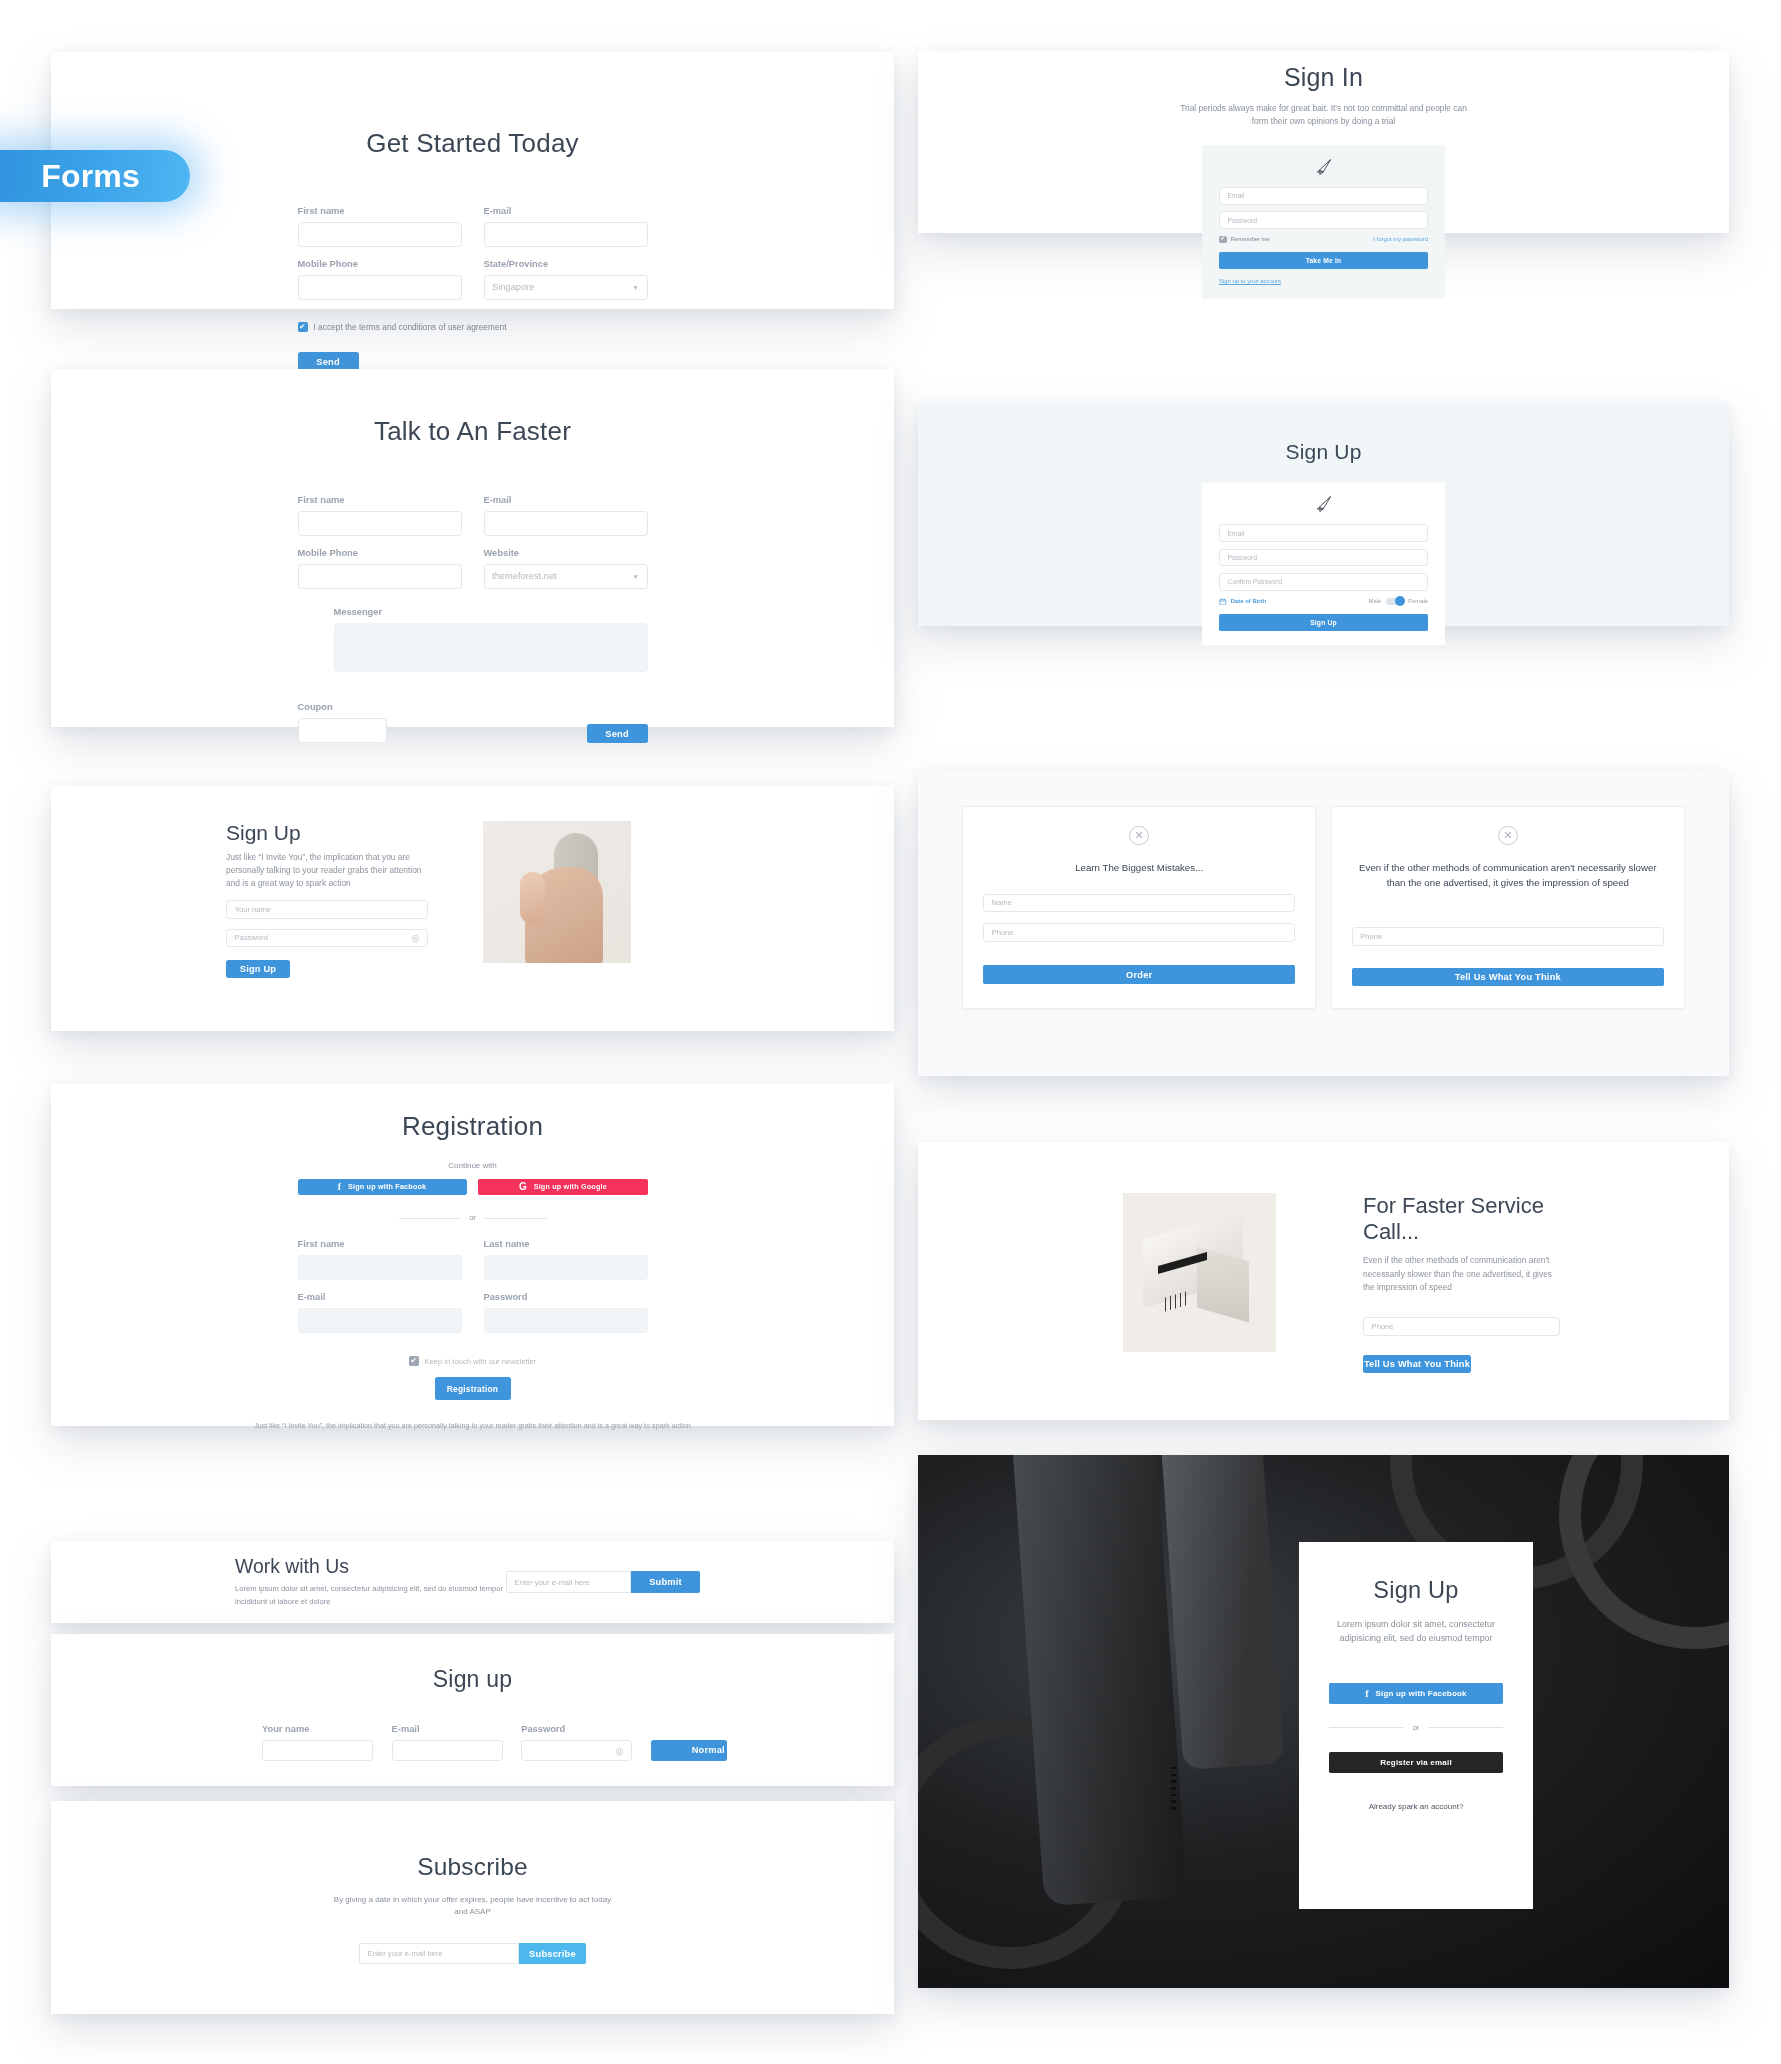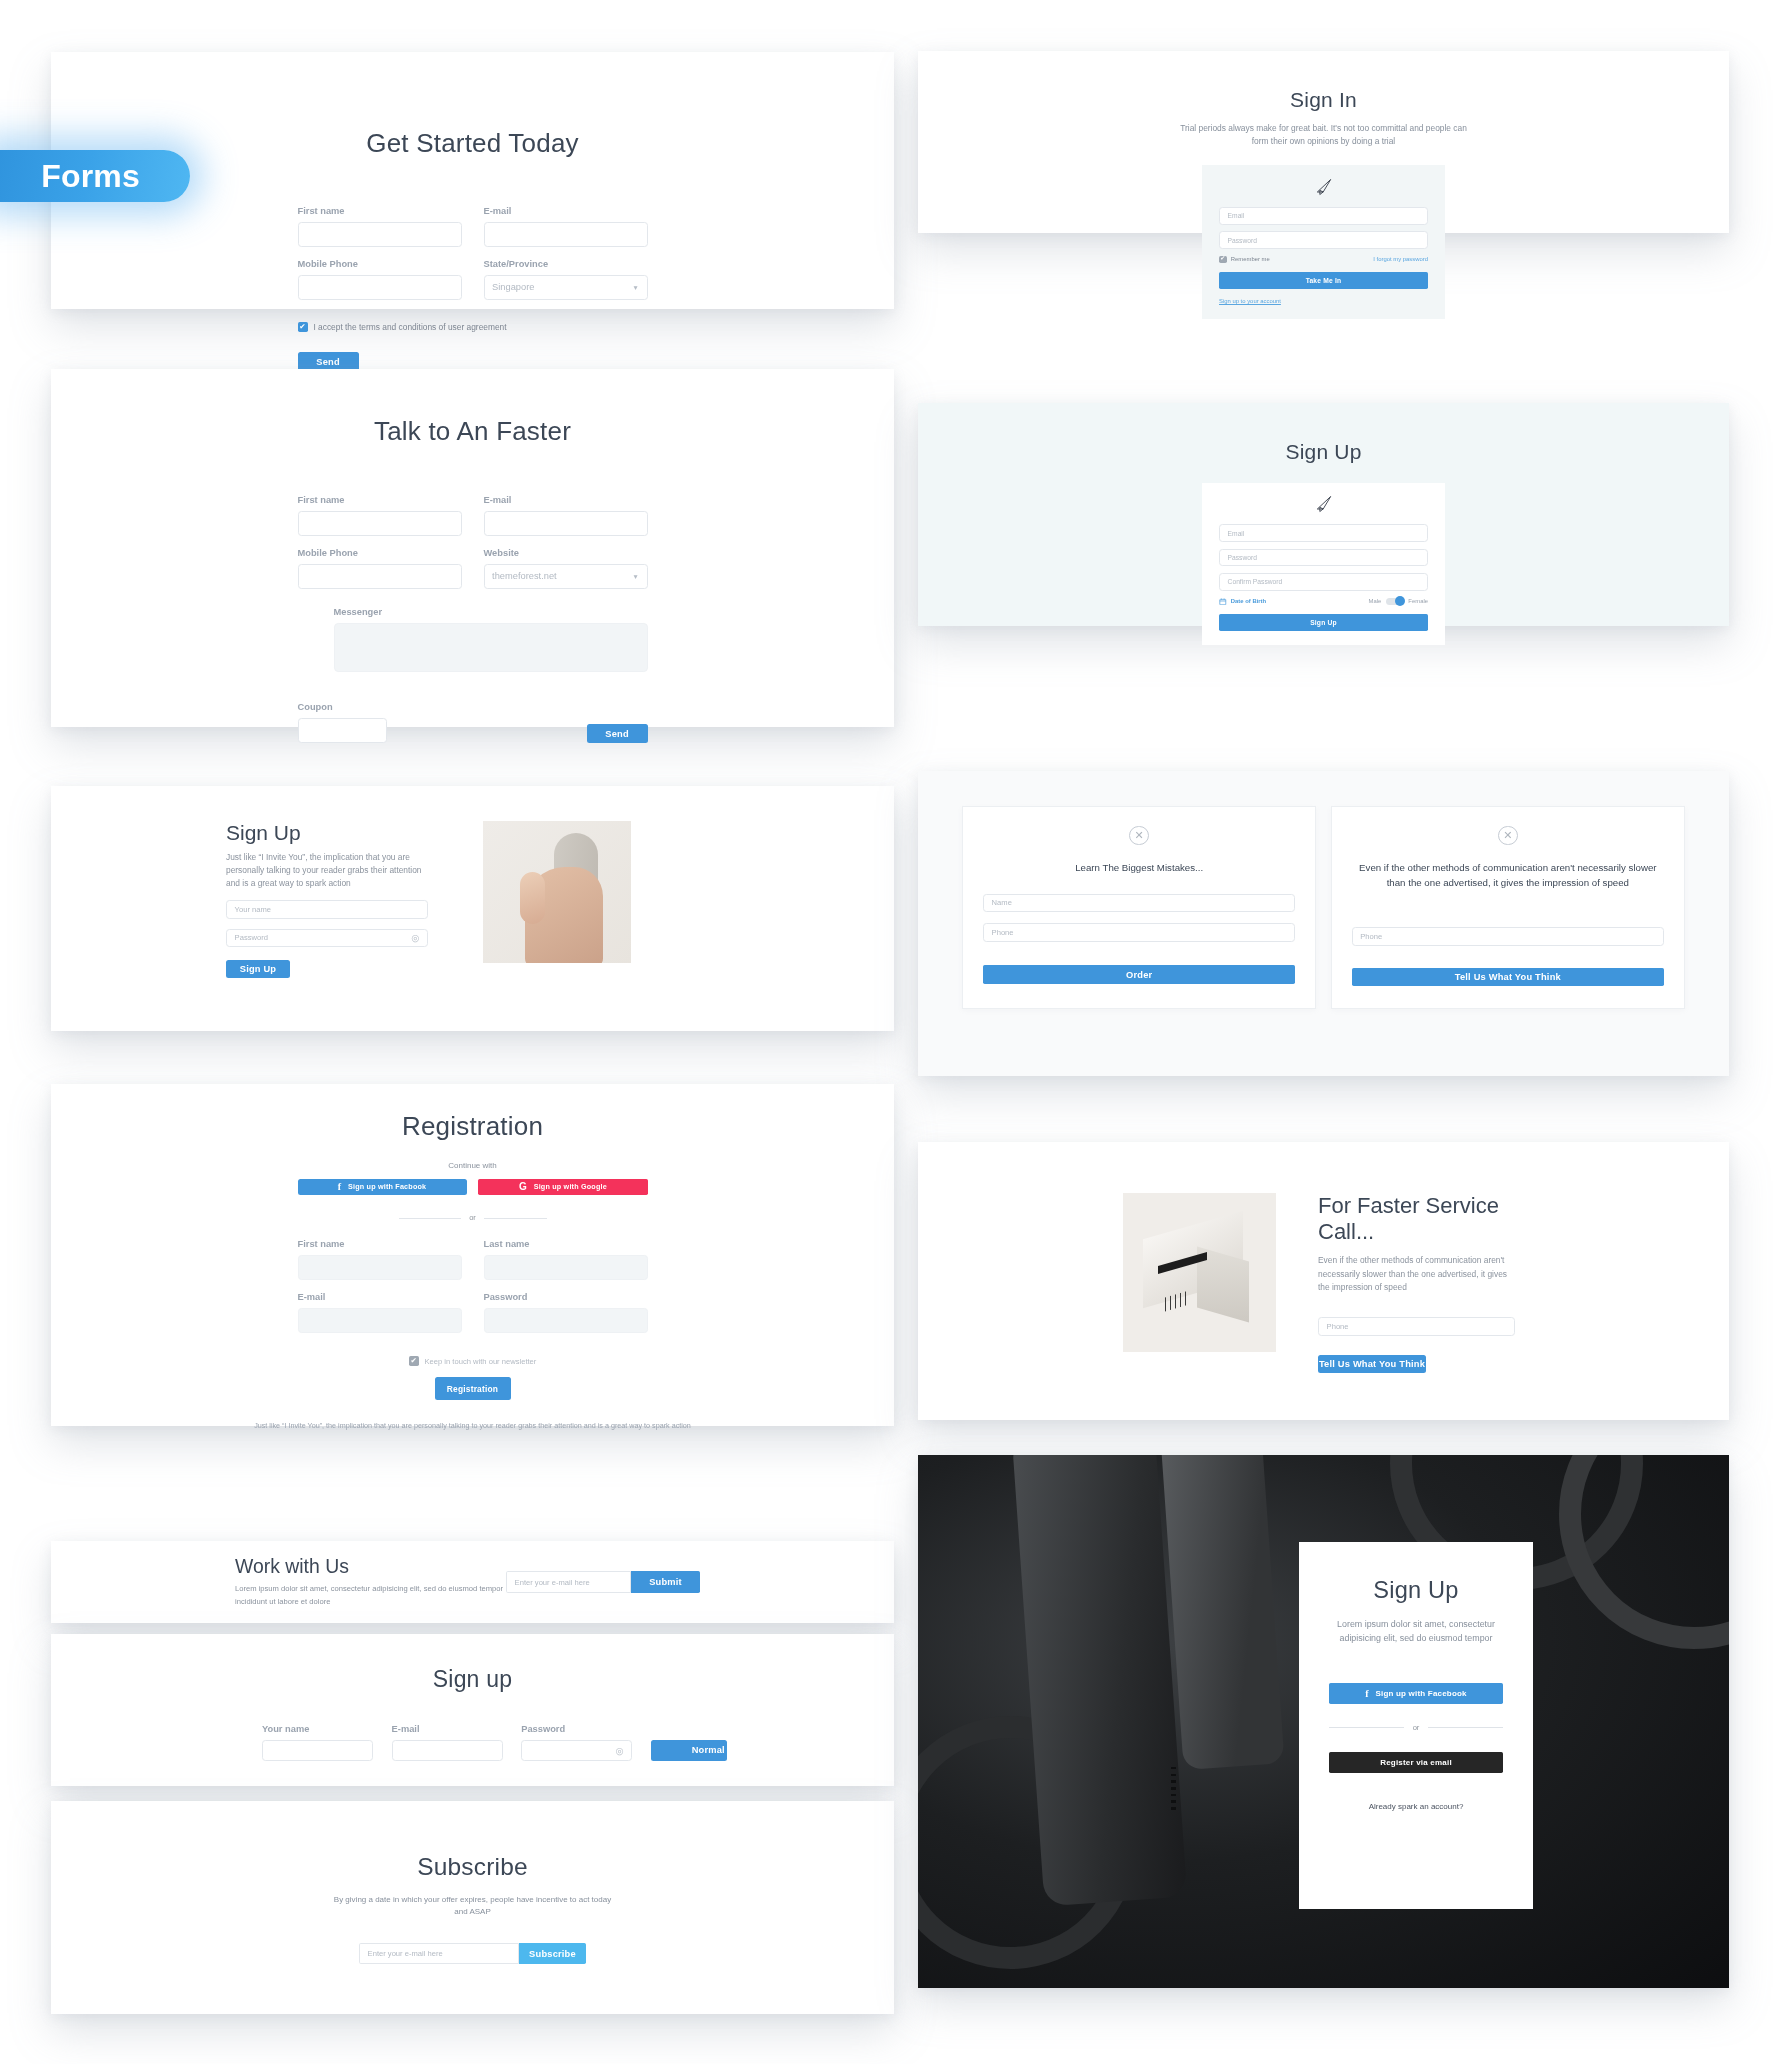--- a/index.html
+++ b/index.html
@@ -64,21 +64,21 @@
   #p1 .h1 { font-size: 26px; margin-top: 76px; }
   #p1 .grid { width: 350px; margin: 47px auto 0; display: grid;
     grid-template-columns: 1fr 1fr; gap: 11.8px 22px; }
   #p1 .terms { width: 350px; margin: 22px auto 0; display: flex; align-items: center; gap: 5.9px;
     font-size: 8.4px; color: #7d8591; }
   #p1 .send { width: 350px; margin: 20px auto 0; }
   #p1 .send .btn { width: 61px; height: 20px; }
 
   
   #p2 { left: 918px; top: 51px; width: 811px; height: 182px; }
-  #p2 .h1 { font-size: 21px; margin-top: 37px; }
+  #p2 .h1 { font-size: 25px; margin-top: 12px; }
   #p2 .sub { font-size: 8.4px; margin: 10px auto 0; width: 304px; }
   #p2 .card { width: 243px; margin: 17px auto 0; background: #f2f6f7; padding: 11.8px 17px 15px; }
   #p2 .logo { display:flex; justify-content:center; margin-bottom: 10px; }
   #p2 .fld { height: 17.7px; font-size: 6.7px; margin-bottom: 6.7px; }
   #p2 .cbrow { display:flex; align-items:center; gap:4.2px; font-size: 5.9px; color:#7d8591; margin-top: 3.4px; }
   #p2 .cbrow .cb { width:7.6px; height:7.6px; font-size:5.9px; }
   #p2 .cbrow a { margin-left:auto; color:#5aa6e0; text-decoration:none; }
   #p2 .btn { height: 17px; font-size: 6.7px; margin-top: 8.4px; border-radius: 1.7px; }
   #p2 .signup { font-size: 5.9px; color:#5aa6e0; margin-top: 9.3px; display:block; }
 
@@ -163,21 +163,21 @@
   #p8 .inner { display:flex; padding: 51px 0 0 205px; }
   #p8 .photo { width: 153px; height: 159px; background:#f0ede9; position:relative; overflow:hidden; }
   #p8 .bx1 { position:absolute; left: 20px; top: 32px; width: 100px; height: 69px;
      background: linear-gradient(160deg,#f7f5f2,#dedad4); transform: skewY(-16deg); }
   #p8 .bx2 { position:absolute; left: 74px; top: 61px; width: 52px; height: 61px;
      background: linear-gradient(160deg,#e2dfd9,#cdc9c2); transform: skewY(16deg); }
   #p8 .lbl { position:absolute; left: 35px; top: 66px; width: 49px; height: 7.6px; background:#1d1d1d;
      transform: skewY(-16deg); }
   #p8 .bc { position:absolute; left: 42px; top: 101px; width: 23.6px; height: 13.5px;
      background: repeating-linear-gradient(90deg,#3a3a3a 0 0.8px,transparent 0.8px 2.5px); transform: skewY(-16deg); }
-  #p8 .right { margin-left: 42px; width: 197px; }
+  #p8 .right { margin-left: 87px; width: 197px; }
   #p8 .t { font-size: 22px; font-weight: 300; color:#3c4756; }
   #p8 .d { font-size: 8.4px; color:#8b939e; line-height:1.6; margin-top: 9.3px; }
   #p8 .fld { height: 19.4px; font-size:7.6px; margin-top: 22px; }
   #p8 .btn { width: 108px; height: 18.6px; margin-top: 18.6px; }
 
   
   #p9 { left: 51px; top: 1541px; width: 843px; height: 82px; }
   #p9 .inner { display:flex; align-items:center; height:100%; padding: 0 34px 0 184px; }
   #p9 .t { font-size: 19.4px; font-weight: 300; color:#3c4756; }
   #p9 .d { font-size: 7.6px; color:#8b939e; line-height:1.7; margin-top: 5px; }

